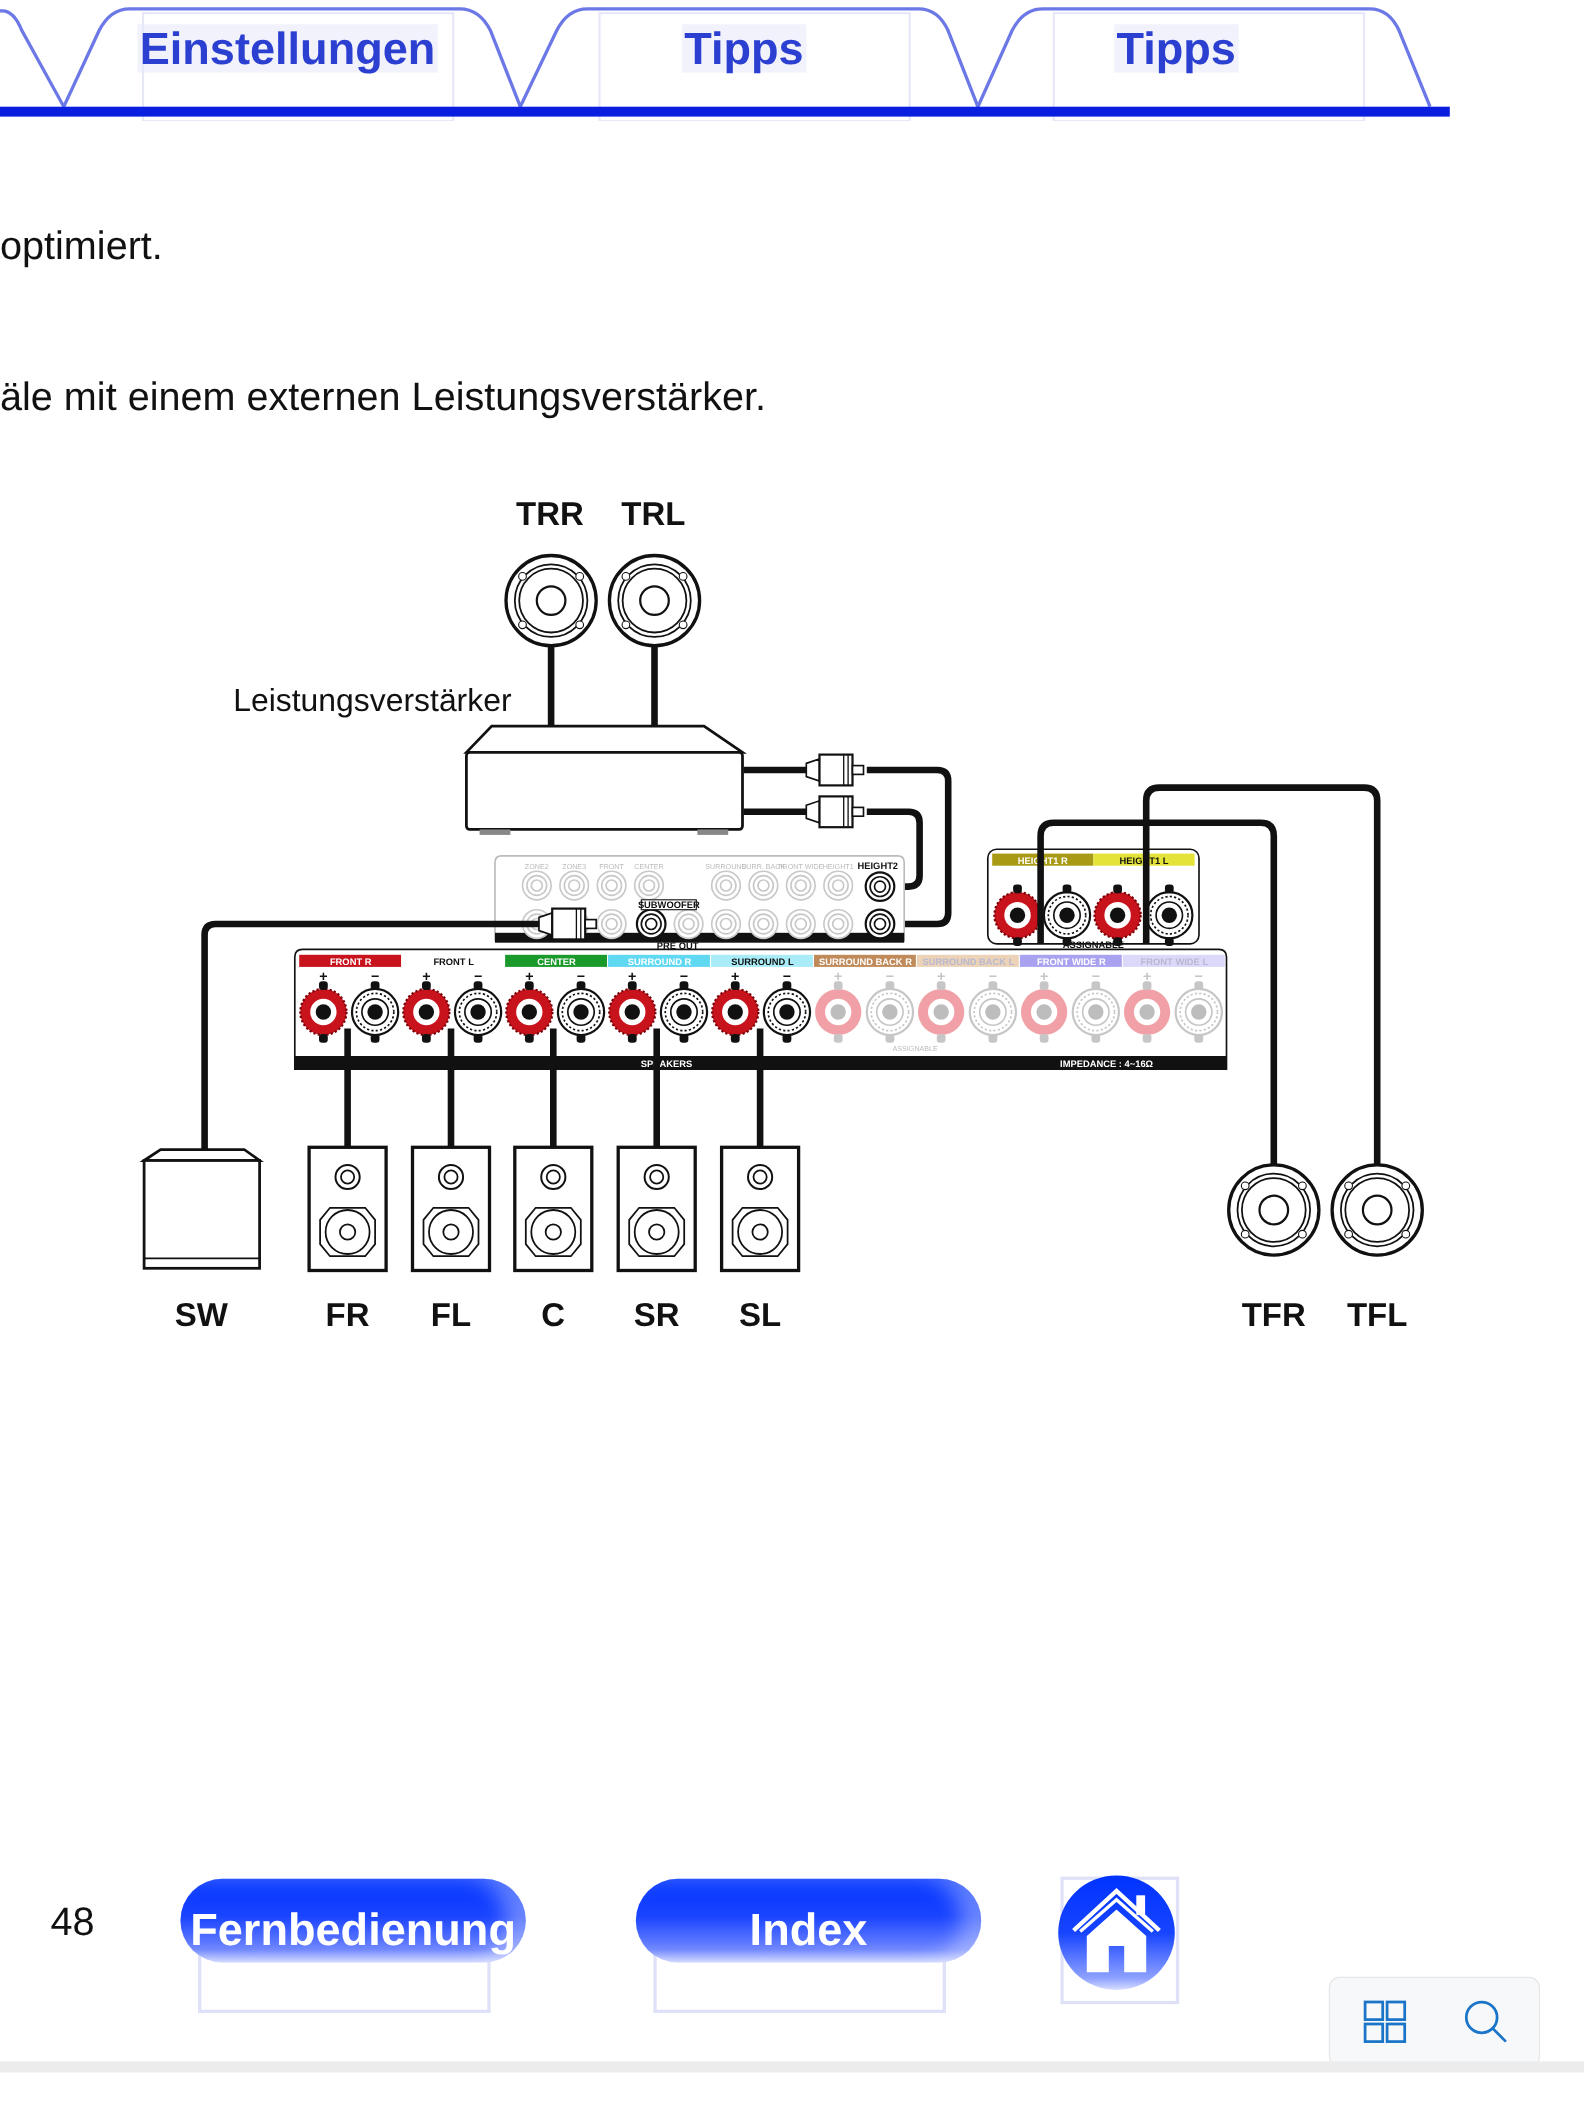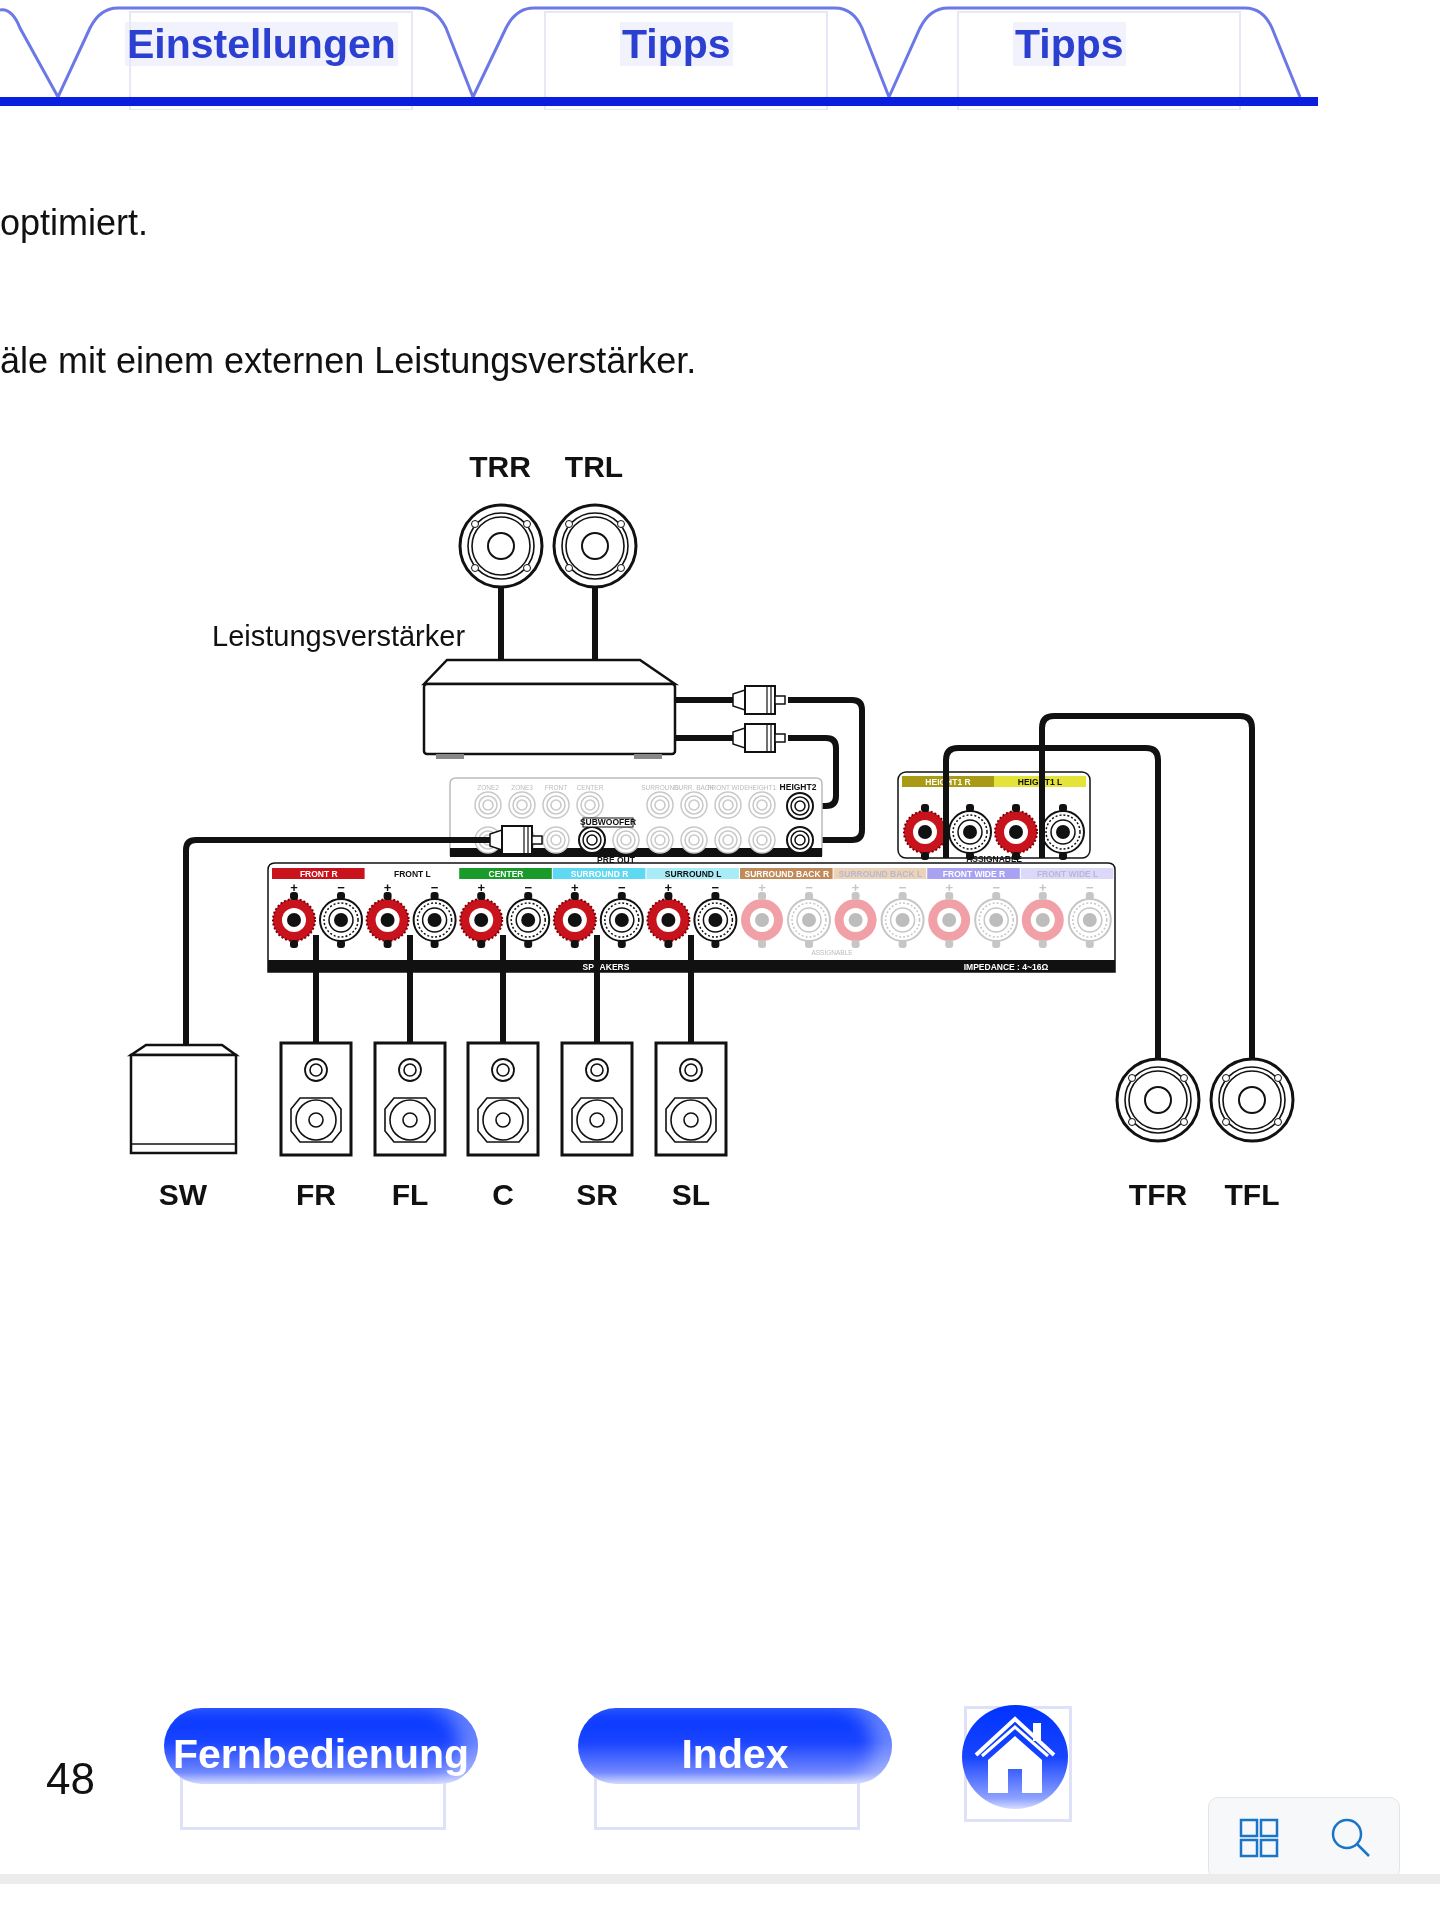--- a/index.html
+++ b/index.html
@@ -26,21 +26,21 @@
   
   #diagram { left:0; top:430px; width:1440px; height:800px; }
   .spk-label {
     font-family:"Liberation Sans", sans-serif; font-weight:bold; font-size:30px; fill:#111;
   }
   .amp-label { font-family:"Liberation Sans", sans-serif; font-size:29px; fill:#111; }
   .tiny { font-family:"Liberation Sans", sans-serif; font-weight:bold; font-size:8.5px; }
   .tiny-g { font-family:"Liberation Sans", sans-serif; font-size:6.5px; fill:#bbb; }
   
   .page-num {
-    position:absolute; left:46px; top:1726px; font-size:44px; color:#111;margin-top:28px;
+    position:absolute; left:46px; top:1726px; font-size:36px; color:#111;
   }
   .pill {
     position:absolute; height:76px; border-radius:50px;
     background:linear-gradient(180deg,#0033ff 0%,#1a44ff 45%,#6f86ff 85%,#c9d2ff 100%);
     color:#fff; font-weight:bold; font-size:41px; text-align:center;
     line-height:92px; cursor:pointer;
     box-shadow: inset -18px 0 18px rgba(255,255,255,0.35);
   }
   .pill-ghost {
     position:absolute; border:3px solid rgba(220,222,248,0.9); pointer-events:none;

